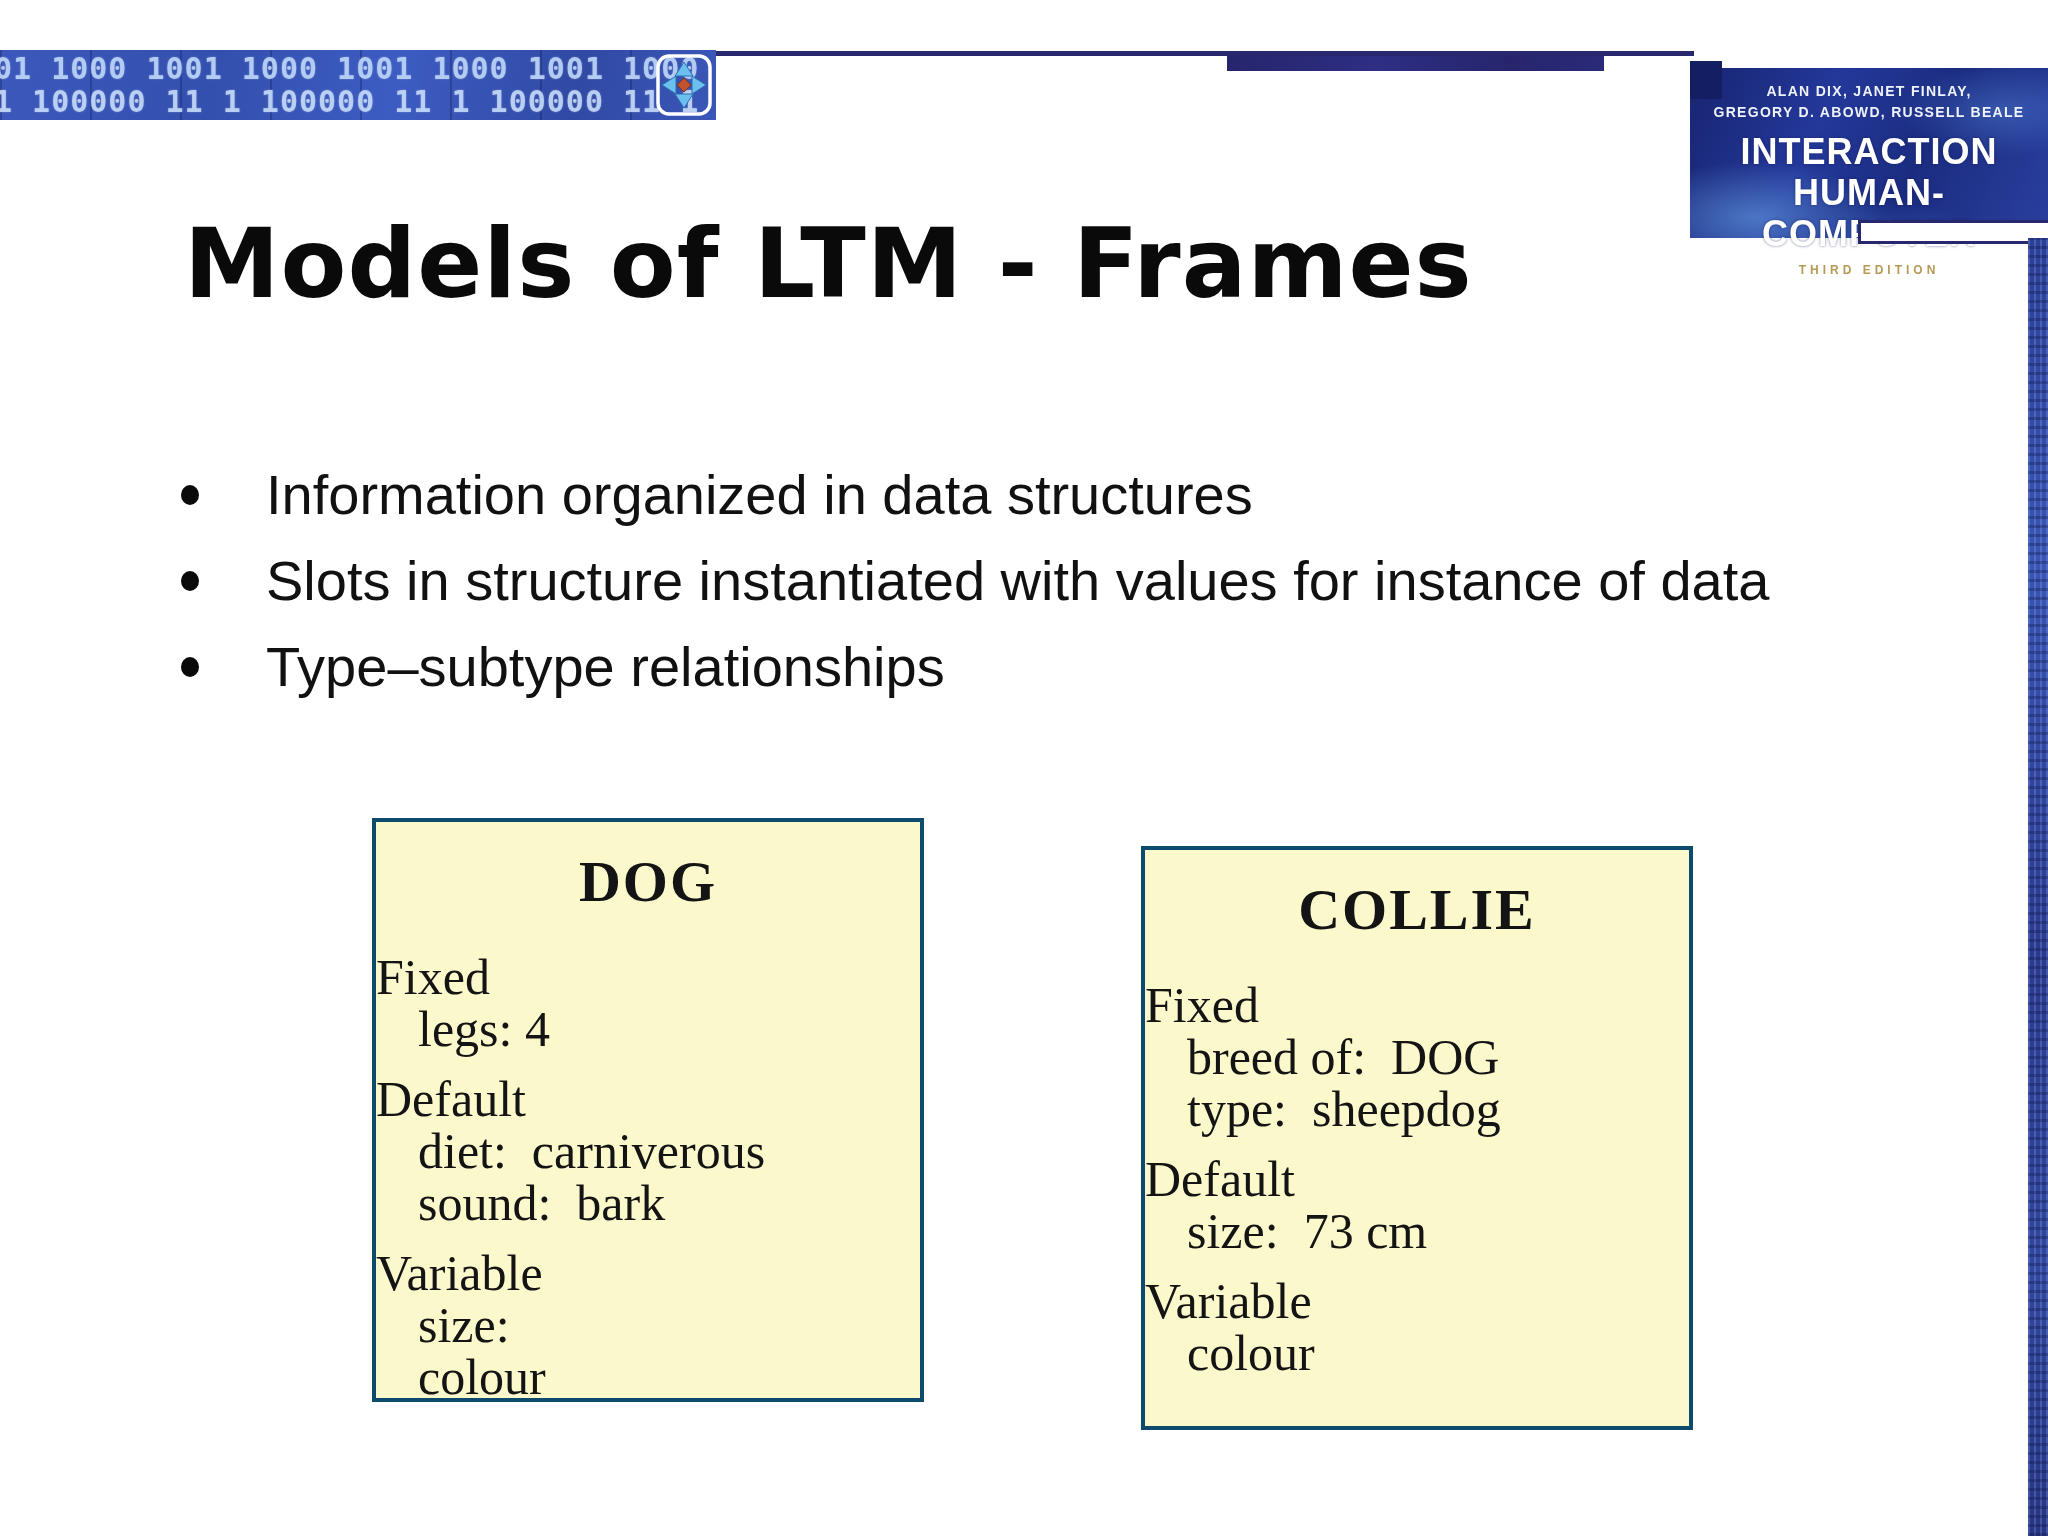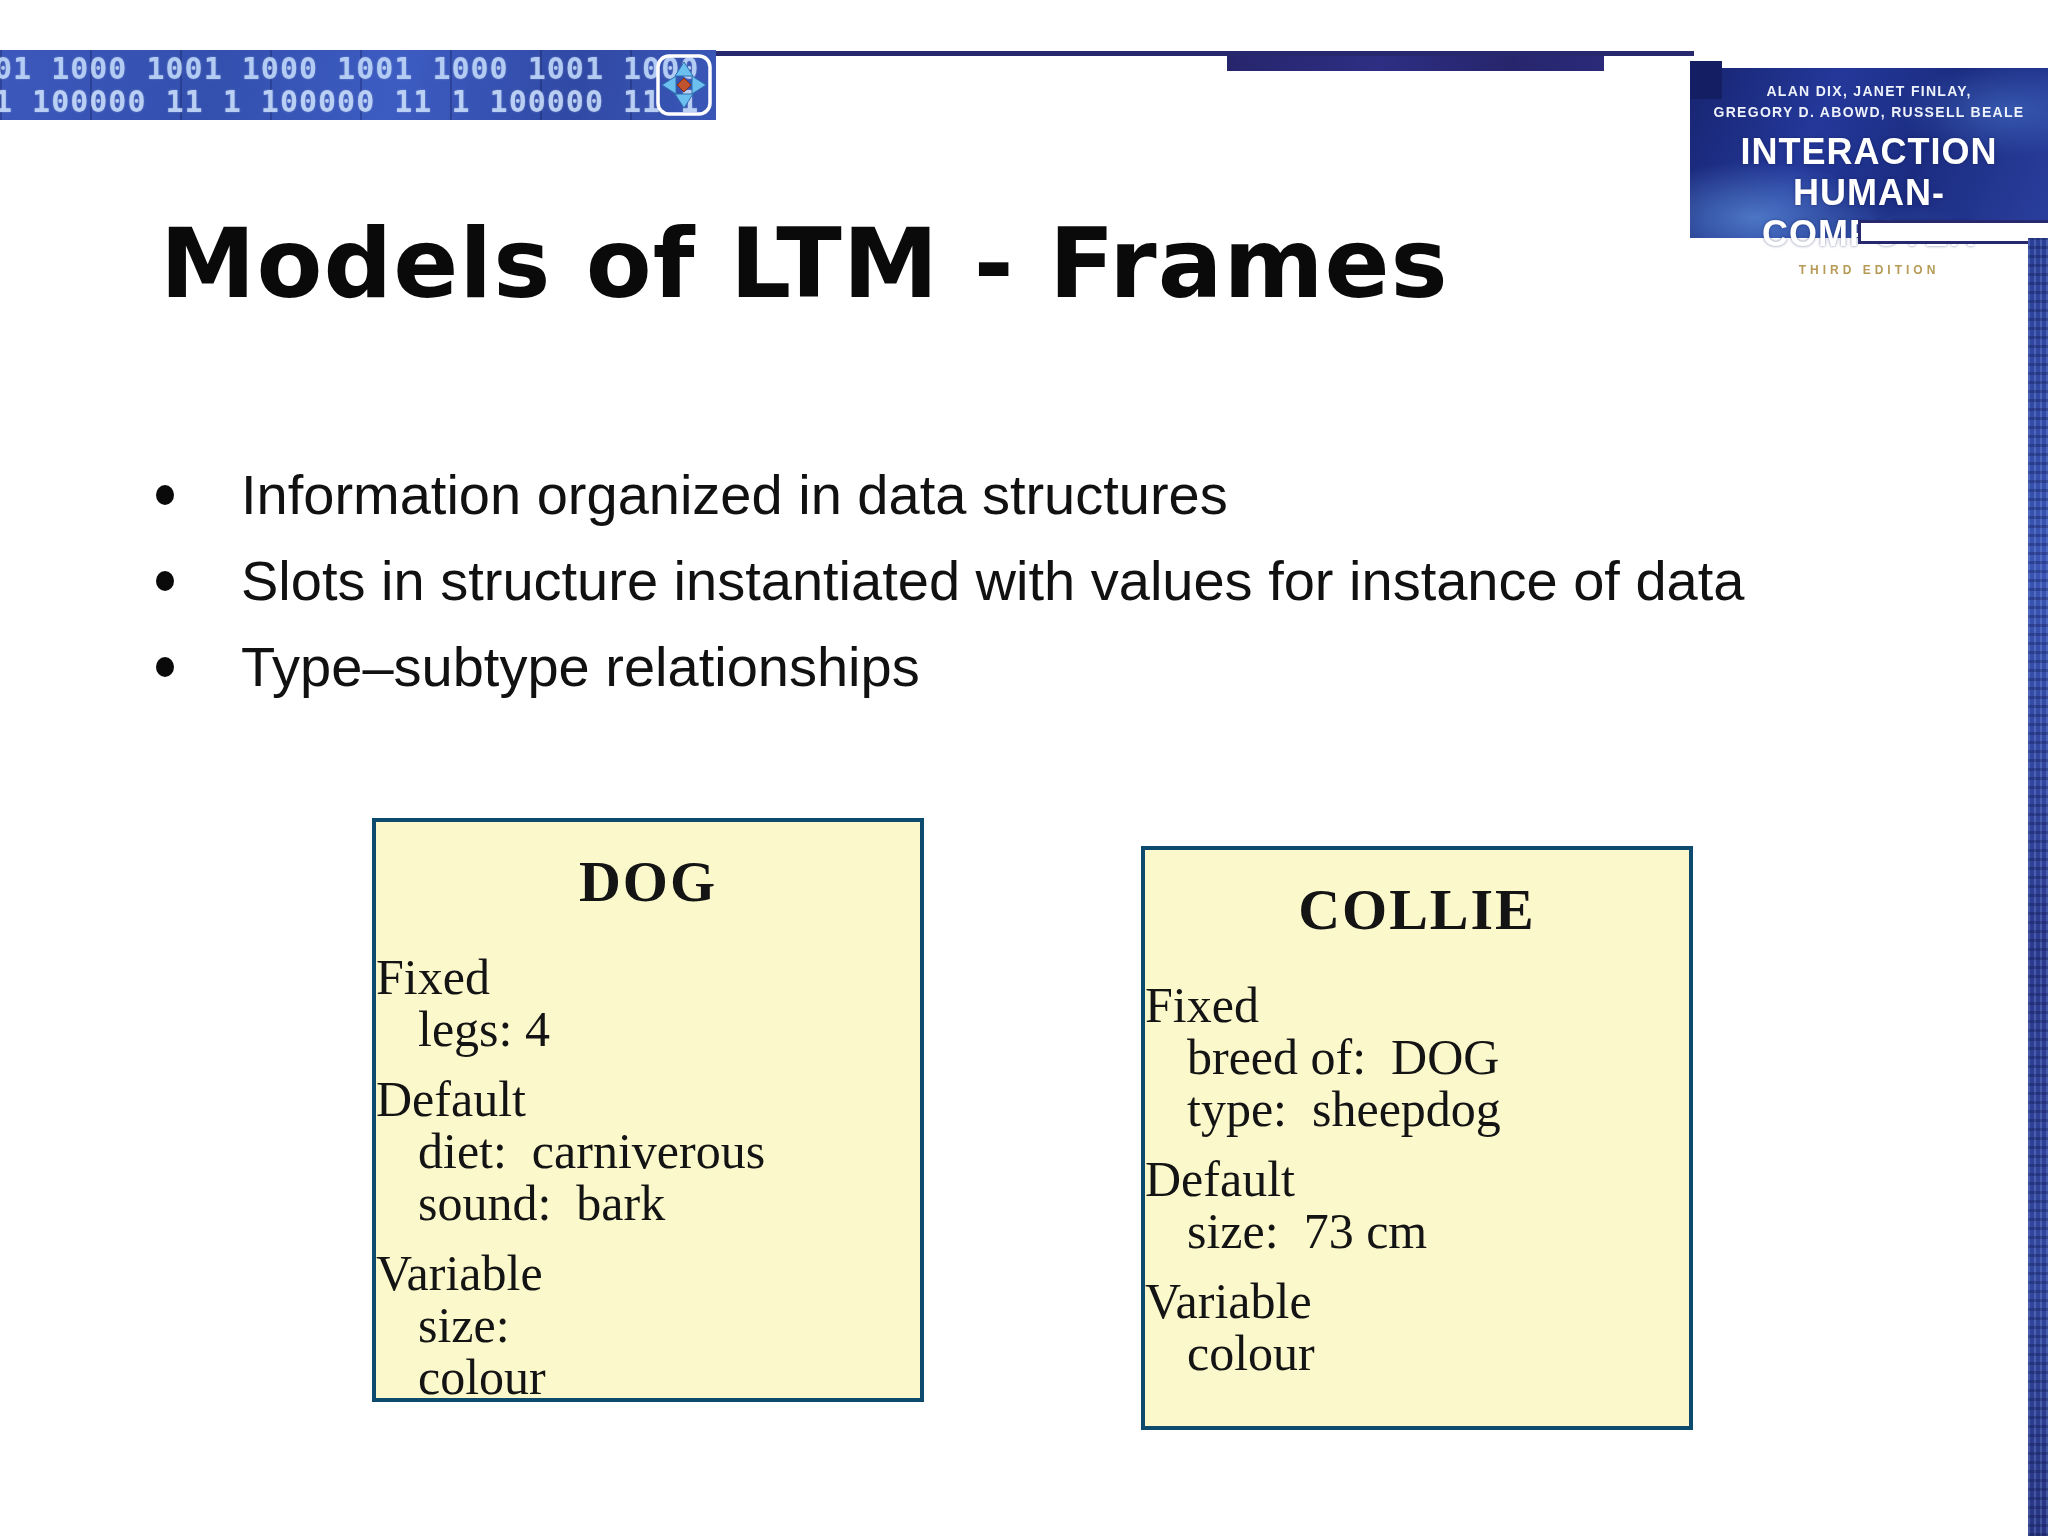--- a/index.html
+++ b/index.html
@@ -119,32 +119,32 @@
     width: 20px; height: 1298px;
     background:
       repeating-linear-gradient(0deg, rgba(12,18,70,0.30) 0 3px, rgba(0,0,0,0) 3px 9px),
       repeating-linear-gradient(90deg, rgba(150,185,240,0.25) 0 2px, rgba(0,0,0,0) 2px 6px),
       linear-gradient(180deg, #2c3f96 0%, #3a55b4 25%, #2c3a8e 55%, #32479e 80%, #283583 100%);
   }
 
   
   .slide-title {
     position: absolute;
-    left: 160px; top: 208px;
+    left: 184px; top: 208px;
     font-family: "DejaVu Sans", sans-serif;
     font-size: 96px;
     color: #0a0a0a;
     letter-spacing: 1px;
     white-space: nowrap;
   }
 
   
   .bullets {
     position: absolute;
-    left: 156px; top: 448px;
+    left: 181px; top: 448px;
     width: 1590px;
   }
   .bullet-item {
     display: flex;
     margin-bottom: 20px;
   }
   .bullet-item:first-child { margin-top: 14px; }
   .bullet-dot {
     flex: 0 0 85px;
     padding-top: 23px;

